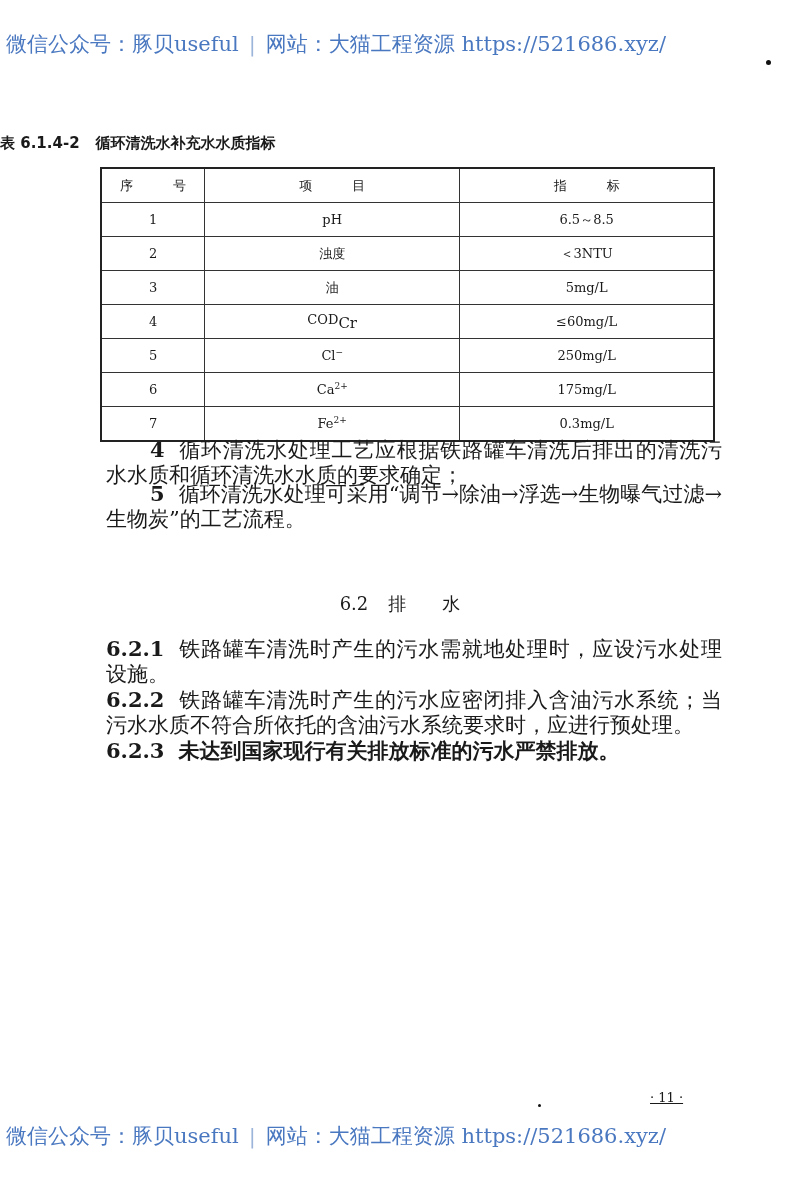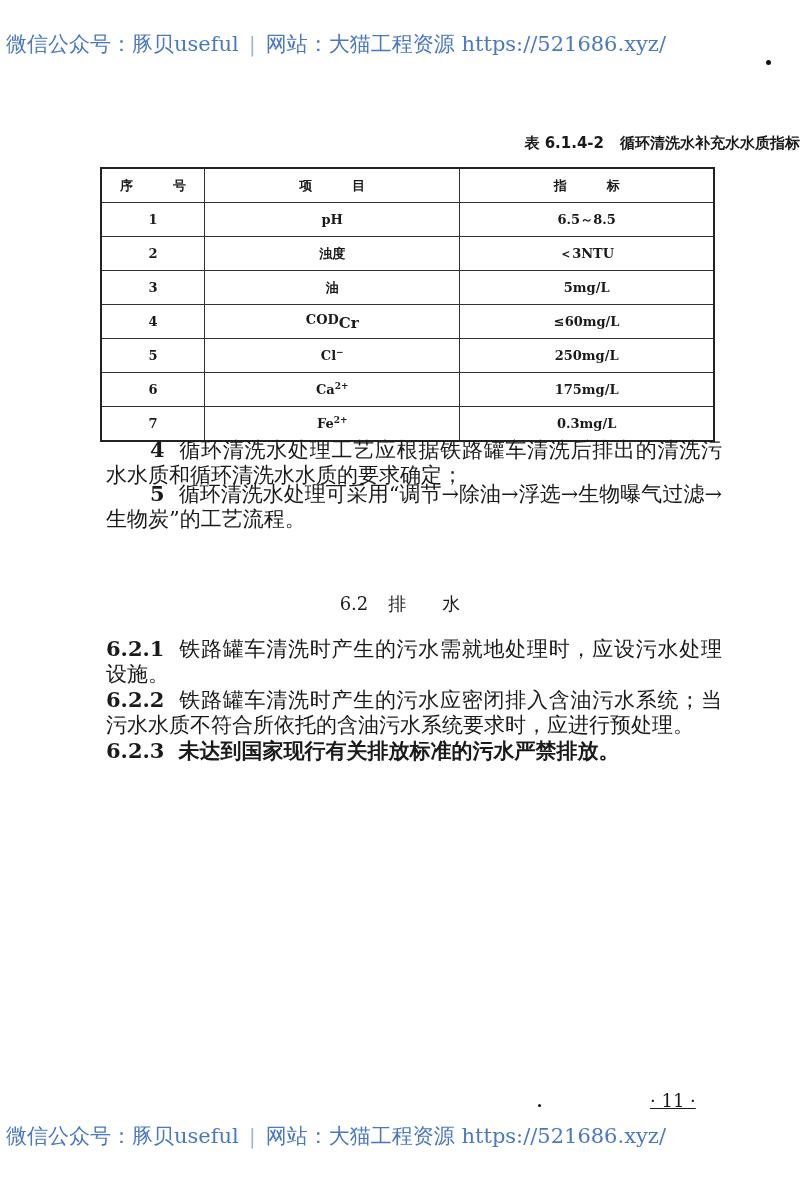--- a/index.html
+++ b/index.html
@@ -10,31 +10,31 @@
   .watermark {
     position: absolute; left: 0; width: 672px; text-align: center;
     font-family: "DejaVu Serif", "Liberation Serif", serif;
     font-size: 21px; color: #4a78c0; letter-spacing: 0px; white-space: nowrap;
   }
   .watermark .sep { color: #9db4da; margin: 0 10px; }
   .wm-top { top: 30px; }
   .wm-bottom { top: 1122px; }
   .dot-mark { position: absolute; width: 5px; height: 5px; border-radius: 50%; background: #111; }
   .table-title {
-    position: absolute; top: 134px; left: 0; width: 800px; text-align: right;
+    position: absolute; top: 134px; left: 0; width: 800px; text-align: left;
     font-family: "DejaVu Sans", "Liberation Sans", sans-serif; font-weight: bold; font-size: 15px;
   }
   .table-title .num { margin-right: 16px; }
   table.spec {
     position: absolute; top: 167px; left: 100px; width: 615px;
     border-collapse: collapse; font-size: 13px;
     border: 2px solid #222;
   }
   table.spec th, table.spec td {
-    border: 1px solid #333; height: 33px; padding: 0; text-align: center; font-weight: bold;
+    border: 1px solid #333; height: 33px; padding: 0; text-align: center; font-weight: normal;
   }
   table.spec th { font-size: 13px; }
   table.spec col.c1 { width: 104px; }
   table.spec col.c2 { width: 256px; }
   table.spec col.c3 { width: 255px; }
   .hdr-spread { display: inline-block; letter-spacing: 40px; margin-right: -40px; }
   .body-text {
     position: absolute; left: 106px; width: 616px; font-size: 21px; line-height: 25px;
     text-align: justify;
   }
@@ -44,21 +44,21 @@
   .para4 { top: 437px; }
   .para5 { top: 481px; }
   .section-heading {
     position: absolute; top: 592px; left: 0; width: 800px; text-align: center;
     font-weight: normal; font-size: 18px;
   }
   .section-heading .sec-num { margin-right: 20px; }
   .section-heading .sec-title { letter-spacing: 36px; margin-right: -36px; }
   .sec62 { top: 636px; }
   .strong-line { font-weight: bold; }
-  .page-number { position: absolute; top: 1090px; left: 650px; font-size: 18px; text-decoration: underline; }
+  .page-number { position: absolute; top: 1090px; left: 650px; font-size: 13px; text-decoration: underline; }
 </style>
 </head>
 <body>
 
 <div class="watermark wm-top">
   <span>微信公众号：豚贝useful</span><span class="sep">|</span><span>网站：大猫工程资源 https://521686.xyz/</span>
 </div>
 <div class="dot-mark" style="top:60px;left:766px;"></div>
 
 <div class="table-title">

